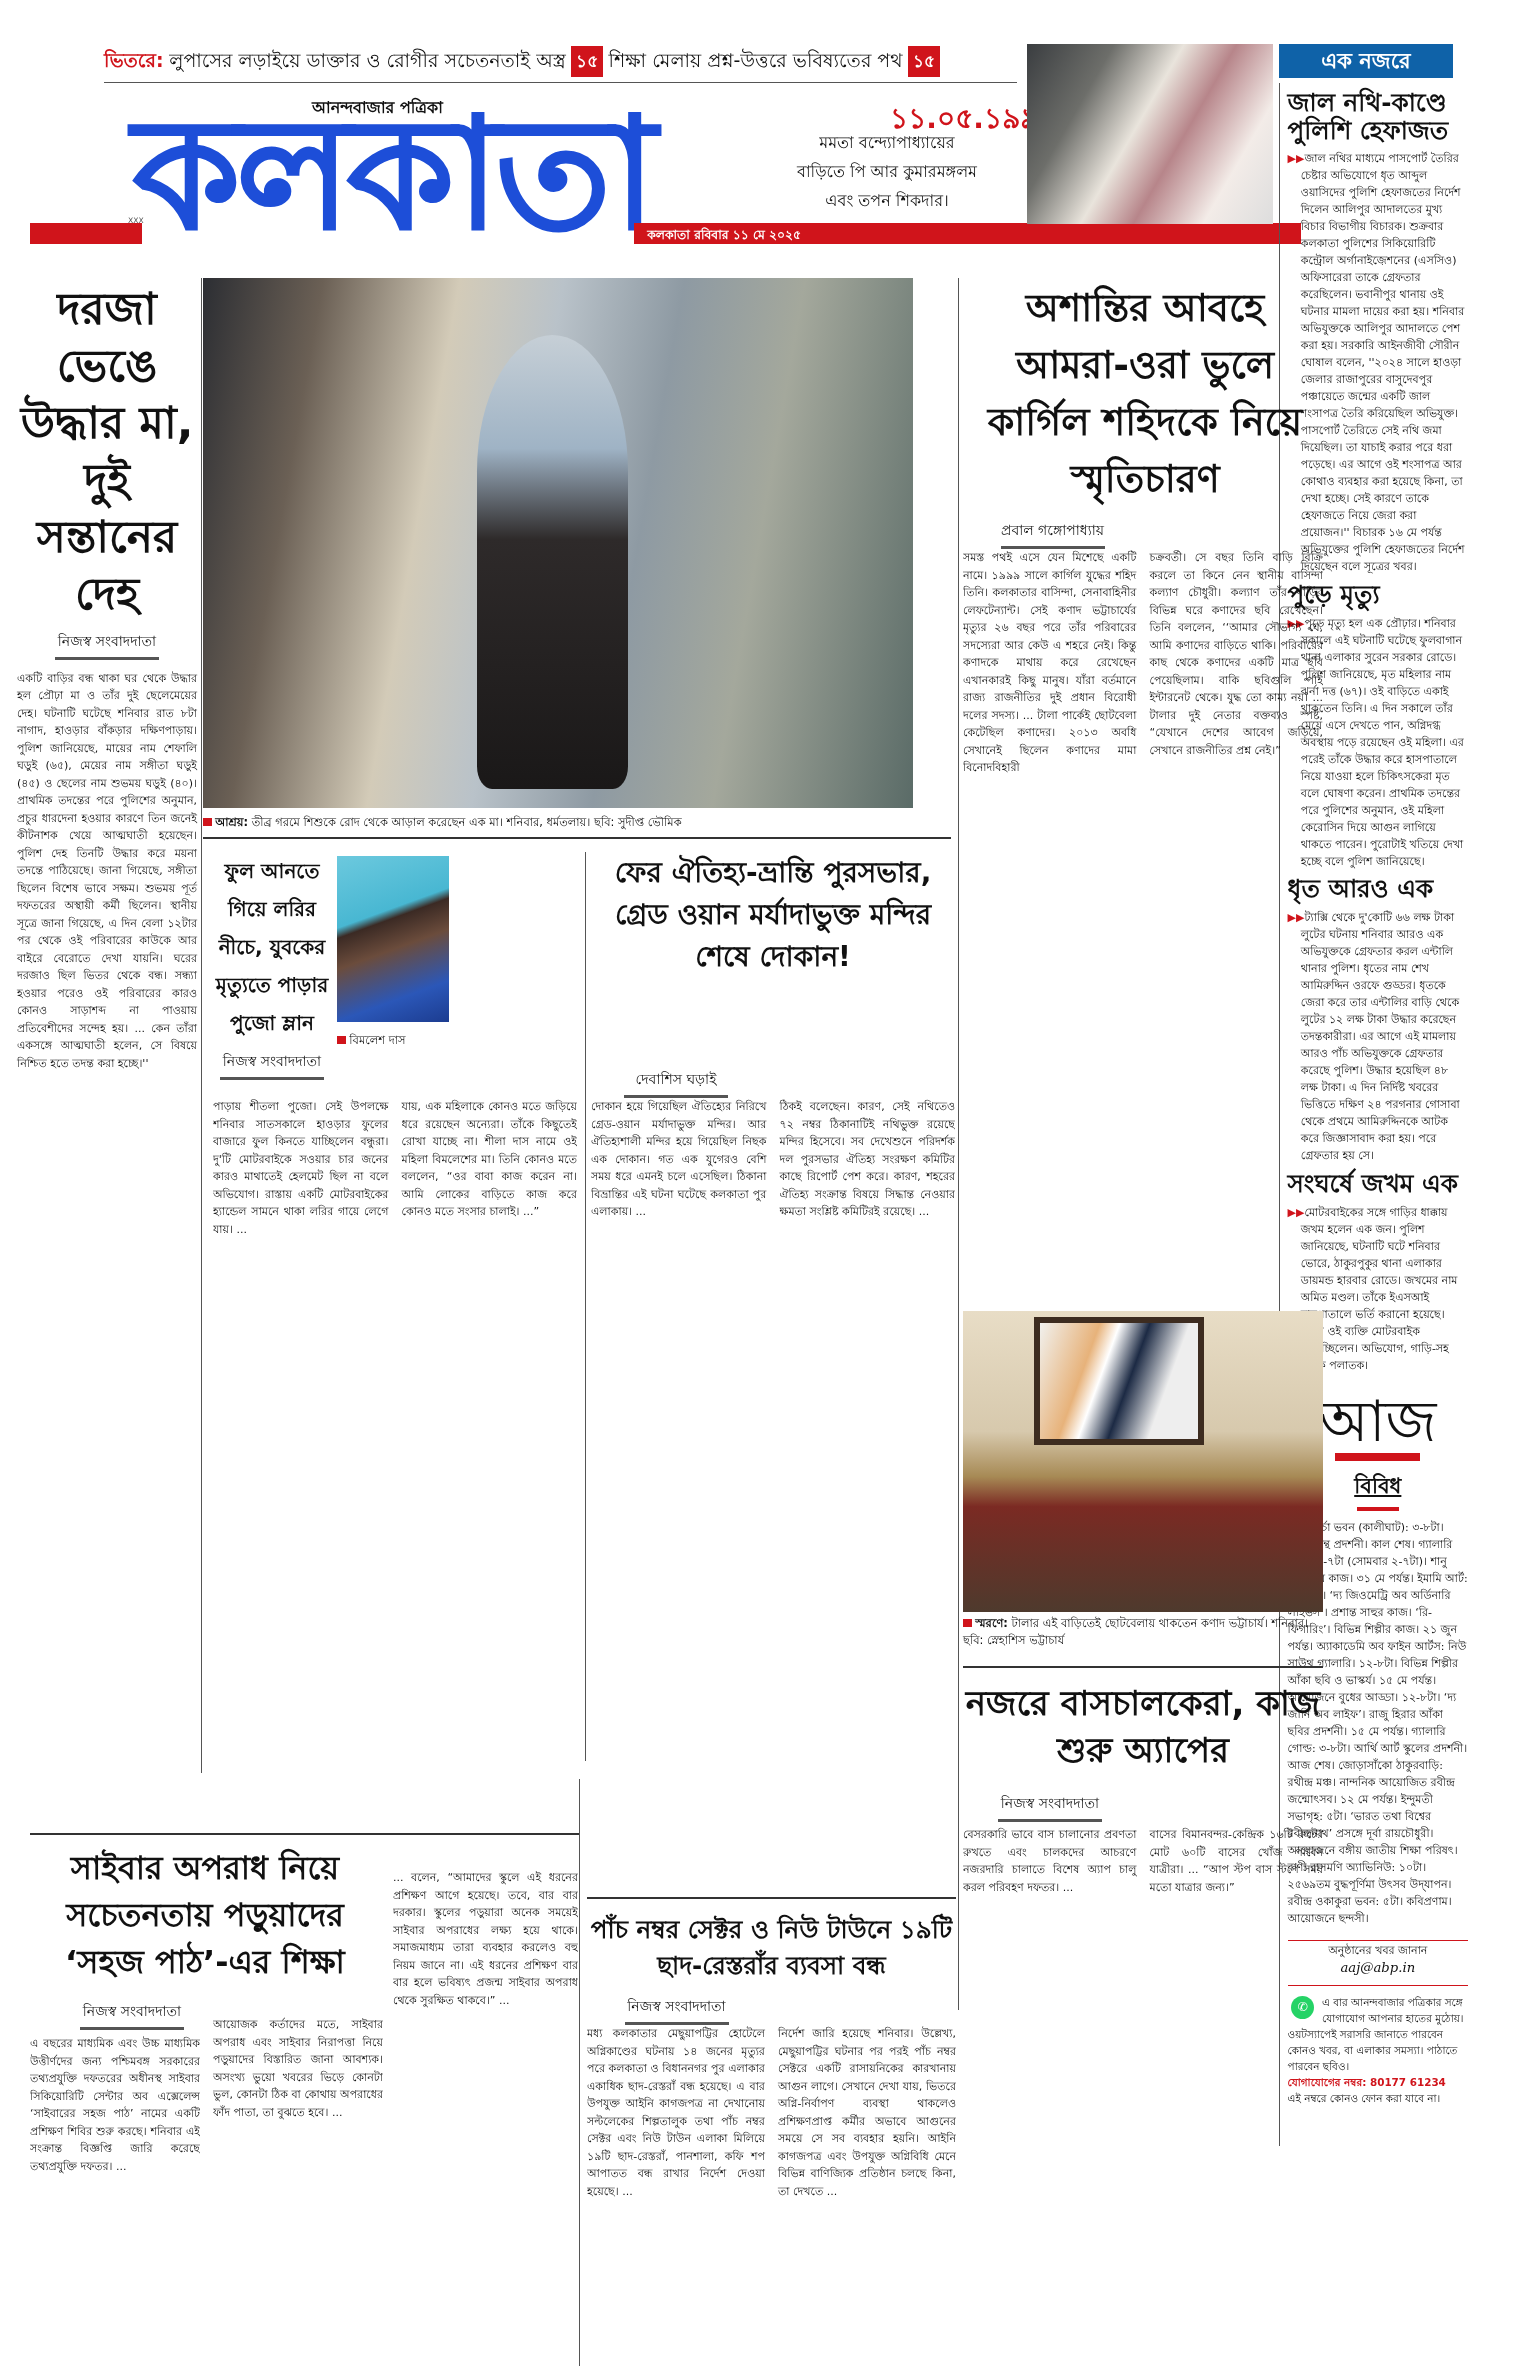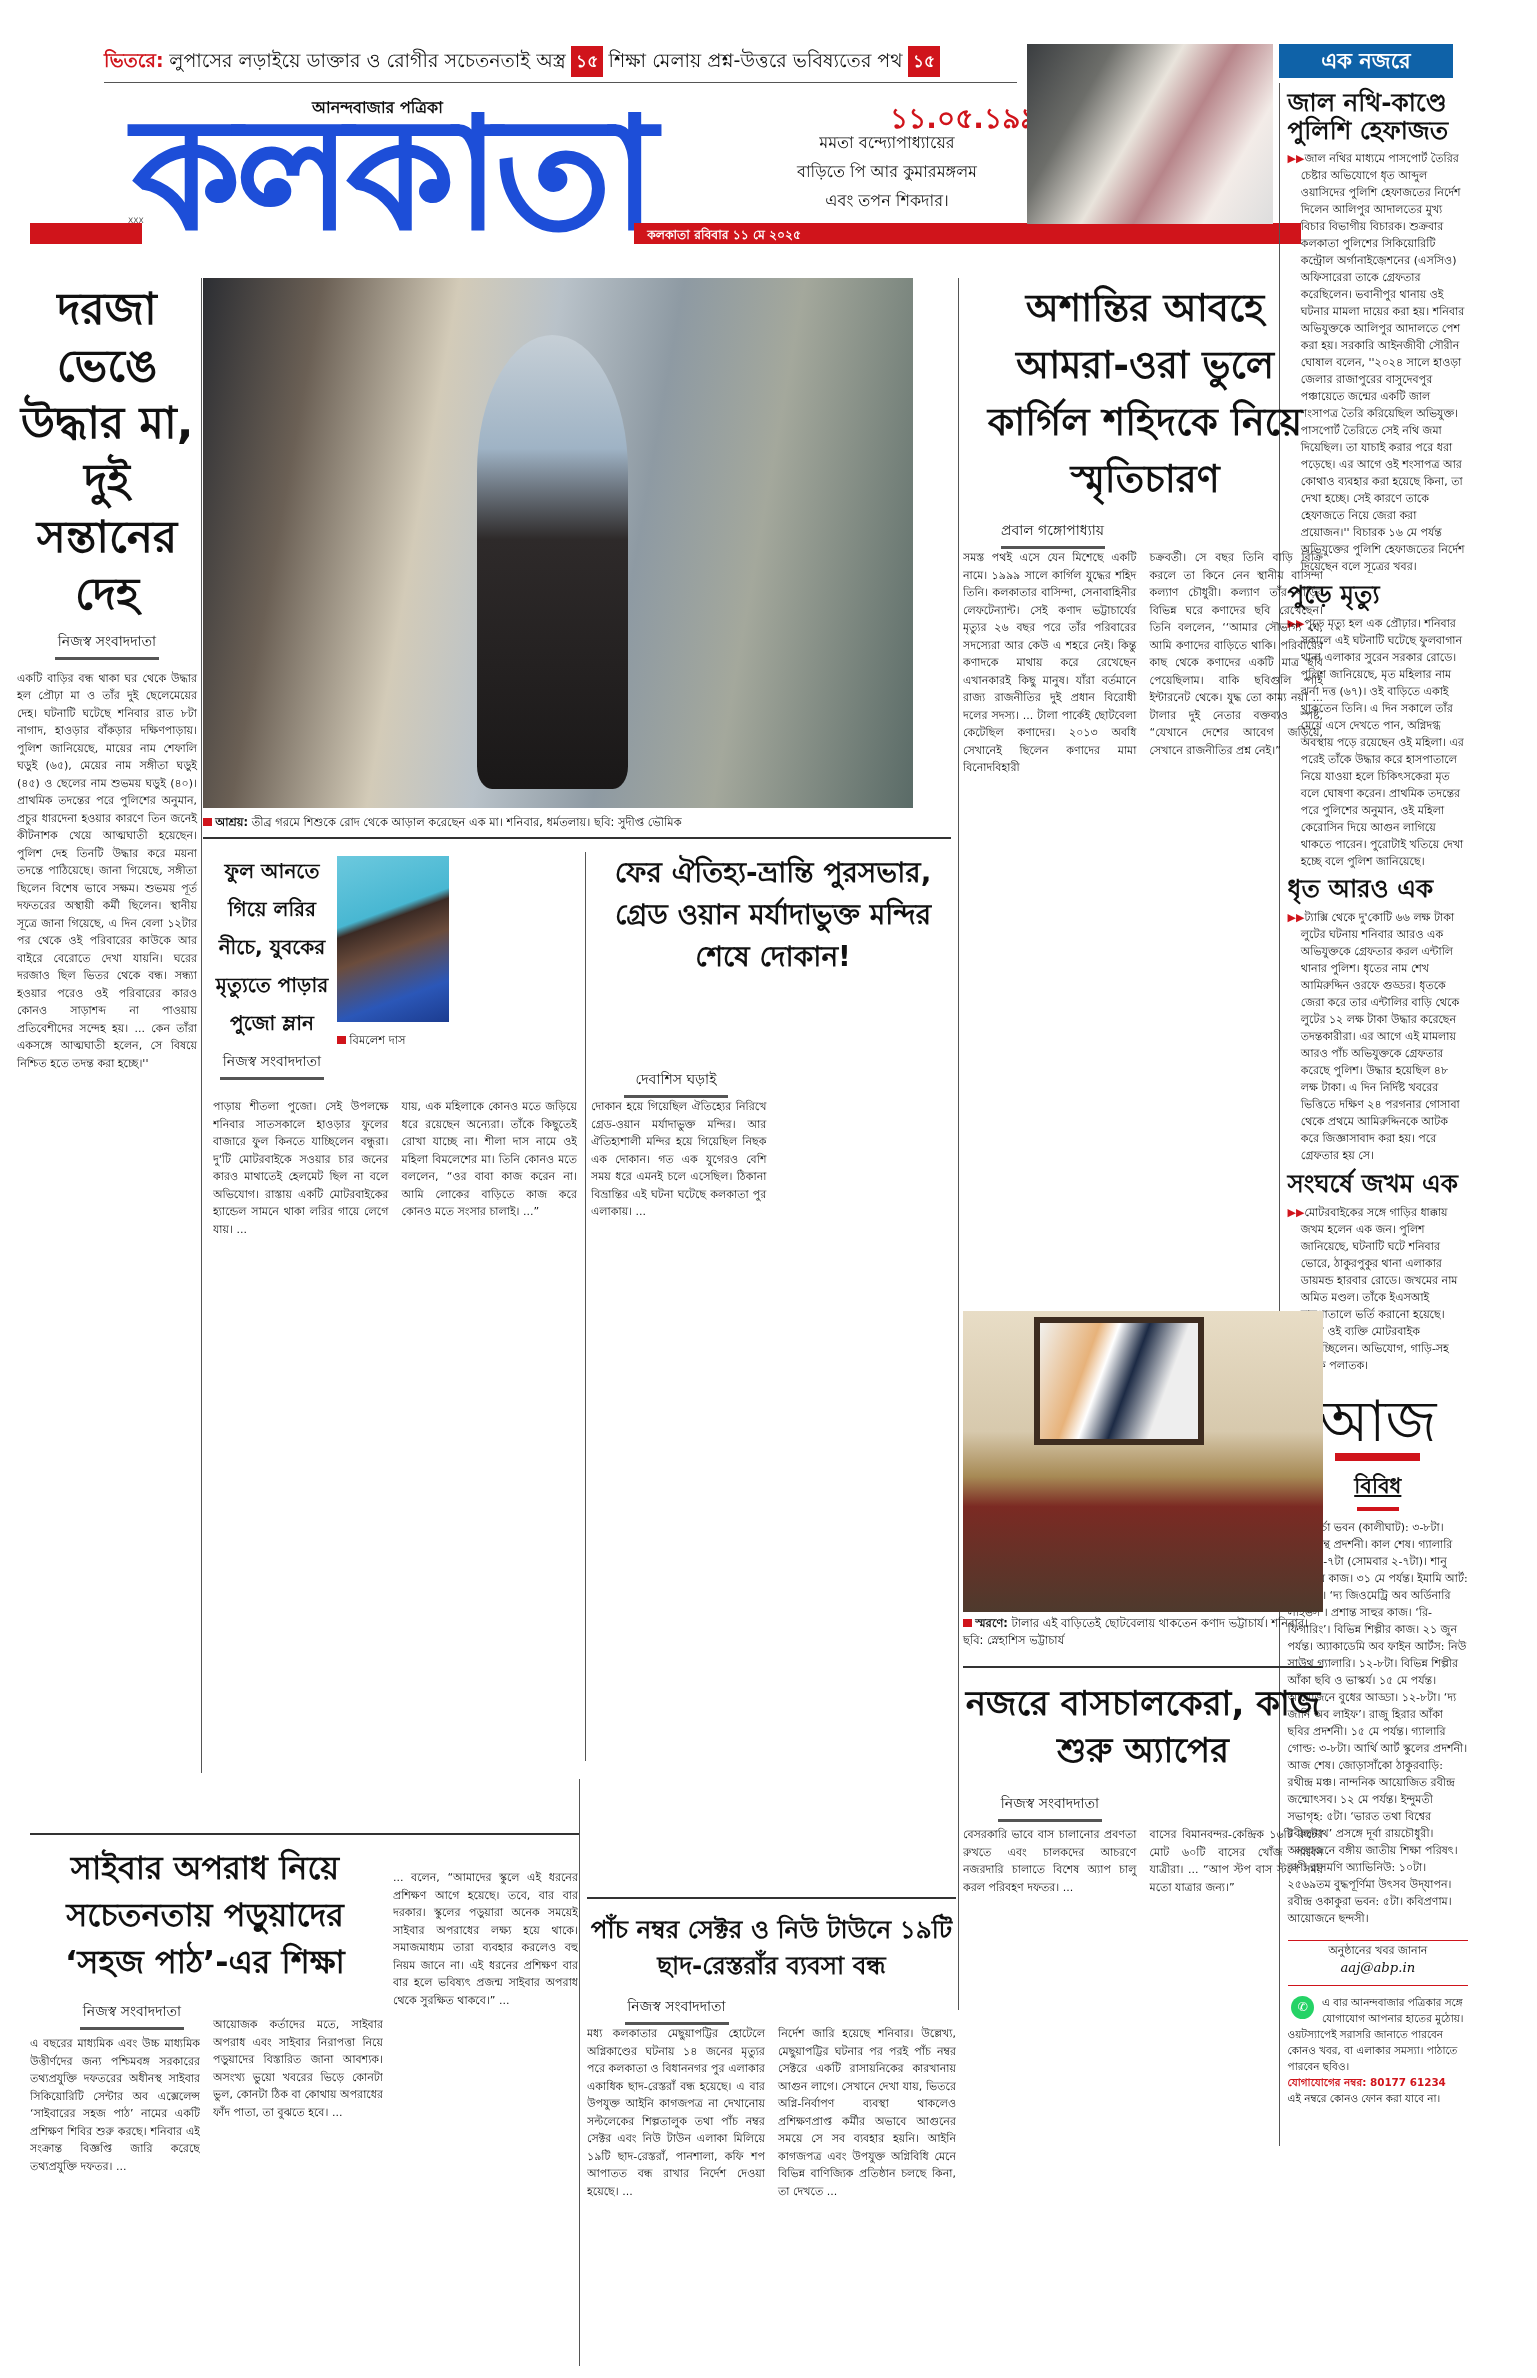--- a/index.html
+++ b/index.html
@@ -131,20 +131,21 @@
 
 <div class="abs" style="left:591px;top:852px;width:364px">
   <div class="hd" style="font-size:28px;line-height:42px">ফের ঐতিহ্য-ভ্রান্তি পুরসভার, গ্রেড ওয়ান মর্যাদাভুক্ত মন্দির শেষে দোকান!</div>
 </div>
 <div class="abs" style="left:591px;top:1060px;width:170px">
   <div class="byline">দেবাশিস ঘড়াই</div>
   <div class="byrule"></div>
 </div>
 <div class="abs cols2" style="left:591px;top:1098px;width:364px;height:662px;overflow:hidden">
   <div class="body">দোকান হয়ে গিয়েছিল ঐতিহ্যের নিরিখে গ্রেড-ওয়ান মর্যাদাভুক্ত মন্দির। আর ঐতিহ্যশালী মন্দির হয়ে গিয়েছিল নিছক এক দোকান। গত এক যুগেরও বেশি সময় ধরে এমনই চলে এসেছিল। ঠিকানা বিভ্রান্তির এই ঘটনা ঘটেছে কলকাতা পুর এলাকায়। ...</div>
+  <div class="body">ঠিকই বলেছেন। কারণ, সেই নথিতেও ৭২ নম্বর ঠিকানাটিই নথিভুক্ত রয়েছে মন্দির হিসেবে। সব দেখেশুনে পরিদর্শক দল পুরসভার ঐতিহ্য সংরক্ষণ কমিটির কাছে রিপোর্ট পেশ করে। কারণ, শহরের ঐতিহ্য সংক্রান্ত বিষয়ে সিদ্ধান্ত নেওয়ার ক্ষমতা সংশ্লিষ্ট কমিটিরই রয়েছে। ...</div>
 </div>
 <div class="abs rule-v" style="left:958px;top:278px;height:1732px"></div>
 
 <div class="abs" style="left:965px;top:280px;width:360px">
   <div class="hd" style="font-size:38px;line-height:57px">অশান্তির আবহে আমরা-ওরা ভুলে কার্গিল শহিদকে নিয়ে স্মৃতিচারণ</div>
 </div>
 <div class="abs" style="left:965px;top:511px;width:175px">
   <div class="byline">প্রবাল গঙ্গোপাধ্যায়</div>
   <div class="byrule"></div>
 </div>

